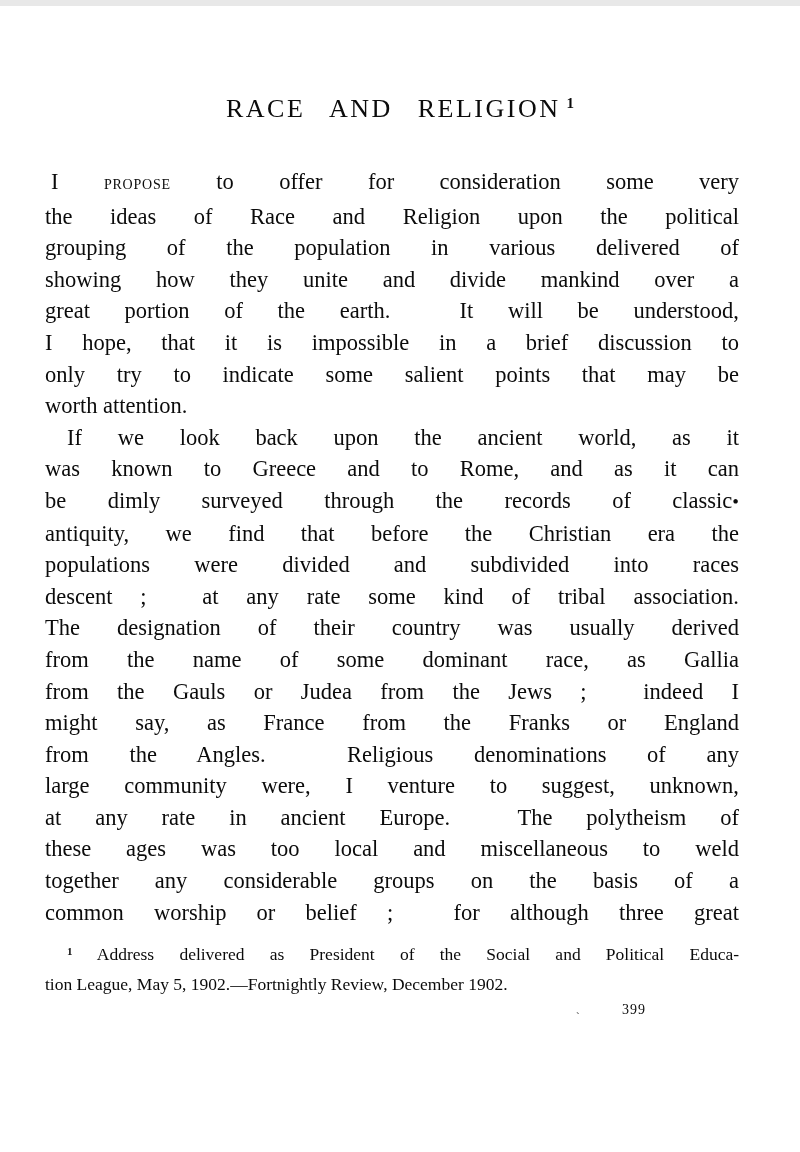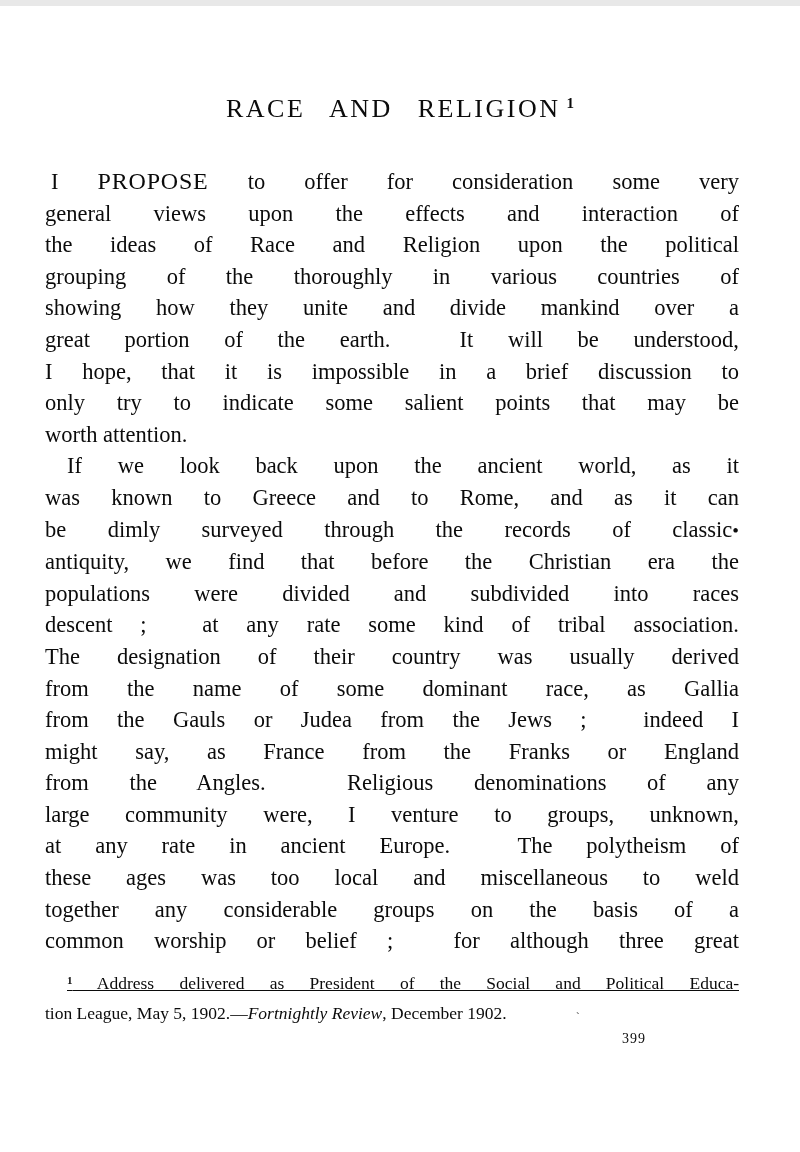--- a/index.html
+++ b/index.html
@@ -36,22 +36,22 @@
     margin: 40px 0 0 45px;
     width: 694px;
     font-size: 22.5px;
     line-height: 31.6px;
   }
   .line {
     text-align: justify;
     text-align-last: justify;
   }
   .line.flush { text-align-last: left; }
-  .sc { font-size: 24px; letter-spacing: 0.8px; }
-  .i { font-style: italic; }
+  .sc { font-size: 14px; letter-spacing: 0.8px; }
+  .i { }
   .blot { font-size: 0.85em; }
   .footnote {
     margin: 8px 0 0 45px;
     width: 694px;
     font-size: 17.5px;
     line-height: 30px;
   }
   .footnote .sup {
     font-size: 11px;
     font-weight: bold;
@@ -73,50 +73,49 @@
 </style>
 </head>
 <body>
 
 <div class="page" style="background: rgb(255, 255, 255); color: rgb(11, 11, 11);">
   <h1 class="title"><span>RACE AND RELIGION</span><sup class="sup-marker">1</sup></h1>
 
   <div class="body-text">
       <div>
         <div class="line" style="text-indent: 6px;"><span>I </span><span class="sc">PROPOSE</span><span> to offer for consideration some very</span></div>
-        <div class="line"><span>general views upon the effects and interaction of</span></div>
         <div class="line"><span>the ideas of Race and Religion upon the political</span></div>
-        <div class="line"><span>grouping of the thoroughly in various countries of</span></div>
+        <div class="line"><span>grouping of the population in various delivered of</span></div>
         <div class="line"><span>showing how they unite and divide mankind over a</span></div>
         <div class="line"><span>great portion of the earth.&nbsp; It will be understood,</span></div>
         <div class="line"><span>I hope, that it is impossible in a brief discussion to</span></div>
         <div class="line"><span>only try to indicate some salient points that may be</span></div>
         <div class="line flush"><span>worth attention.</span></div>
       </div>
       <div>
         <div class="line" style="text-indent: 22px;"><span>If we look back upon the ancient world, as it</span></div>
         <div class="line"><span>was known to Greece and to Rome, and as it can</span></div>
         <div class="line"><span>be dimly surveyed through the records of classic</span><span class="blot">•</span></div>
         <div class="line"><span>antiquity, we find that before the Christian era the</span></div>
         <div class="line"><span>populations were divided and subdivided into races</span></div>
         <div class="line"><span>descent ;&nbsp; at any rate some kind of tribal association.</span></div>
         <div class="line"><span>The designation of their country was usually derived</span></div>
         <div class="line"><span>from the name of some dominant race, as Gallia</span></div>
         <div class="line"><span>from the Gauls or Judea from the Jews ;&nbsp; indeed I</span></div>
         <div class="line"><span>might say, as France from the Franks or England</span></div>
         <div class="line"><span>from the Angles.&nbsp; Religious denominations of any</span></div>
-        <div class="line"><span>large community were, I venture to groups, unknown,</span></div>
+        <div class="line"><span>large community were, I venture to suggest, unknown,</span></div>
         <div class="line"><span>at any rate in ancient Europe.&nbsp; The polytheism of</span></div>
         <div class="line"><span>these ages was too local and miscellaneous to weld</span></div>
         <div class="line"><span>together any considerable groups on the basis of a</span></div>
         <div class="line"><span>common worship or belief ;&nbsp; for although three great</span></div>
       </div>
     </div>
 
   <div class="footnote">
-      <div class="line" style="text-indent: 22px; text-decoration: underline;"><span class="sup">1</span><span> Address delivered as President of the Social and Political Educa-</span></div>
+      <div class="line" style="text-indent: 22px;"><span class="sup">1</span><span> Address delivered as President of the Social and Political Educa-</span></div>
       <div class="line flush"><span>tion League, May 5, 1902.—</span><span class="i">Fortnightly Review</span><span>, December 1902.</span></div>
     </div>
 
   <div class="page-number">399</div>
 
   <div class="stray-mark">ˋ</div>
 </div>
 
 </body></html>

